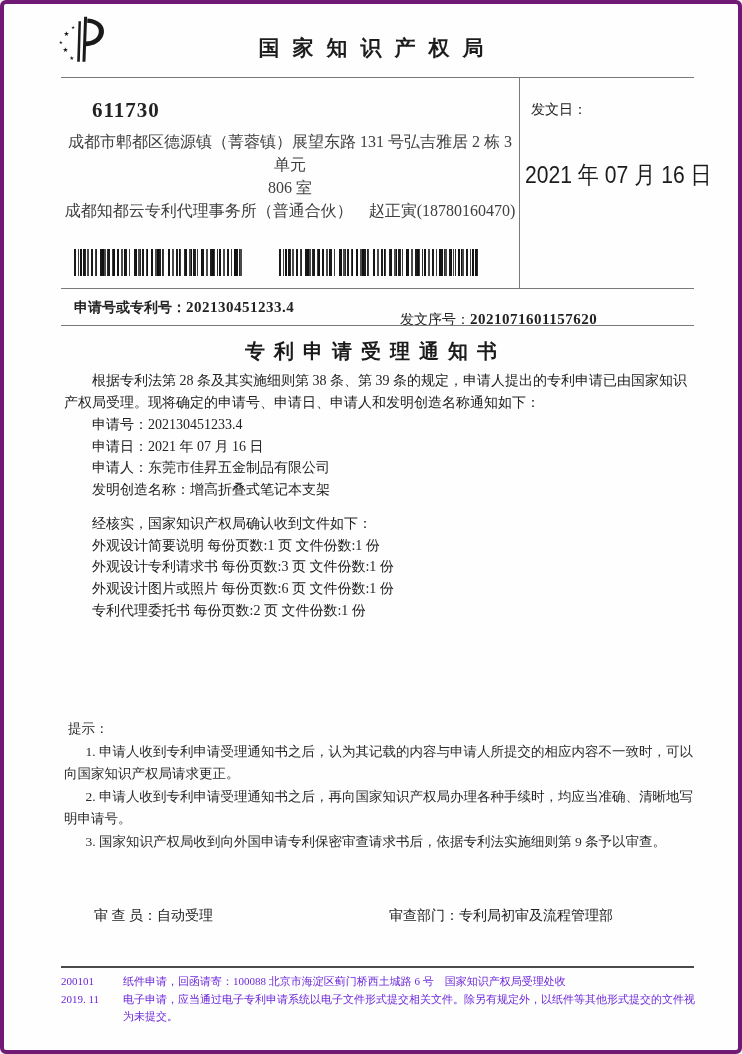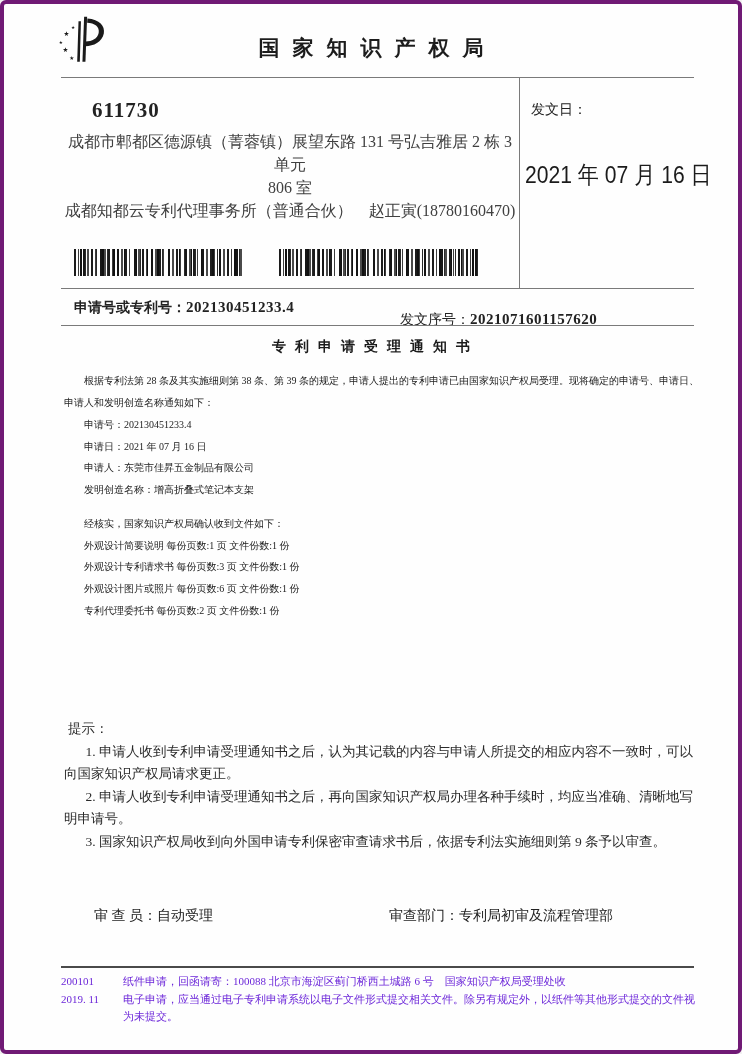--- a/index.html
+++ b/index.html
@@ -57,25 +57,25 @@
     color:#1b1b1b;
   }
 
   .num-row { position:absolute; top:295px; font-size:14px; white-space:nowrap; }
   #app-no { left:70px;font-weight:bold; }
   #serial-no { left:396px;margin-top:12px; }
   .num-row b { font-size:15px; letter-spacing:.5px; }
 
   .notice-title {
     position:absolute; top:334px; left:0; right:0;
-    text-align:center; font-weight:bold; font-size:14px;
+    text-align:center; font-weight:bold; font-size:20px;
     letter-spacing:9px; text-indent:9px; color:#1b1b1b;
   }
 
-  .notice-body { position:absolute; left:60px; top:366px; width:636px; font-size:10px; line-height:22px; }
+  .notice-body { position:absolute; left:60px; top:366px; width:636px; font-size:14px; line-height:22px; }
   .notice-body .intro { text-indent:2em; }
   .field, .doc-line, .received-intro { padding-left:2em; line-height:21.7px; }
   .spacer { height:12px; }
 
   .hints { position:absolute; left:60px; top:714px; width:640px; font-size:13.5px; line-height:22.5px; color:#2a2a2a; }
   .hints .hints-label { padding-left:4px; }
   .hints p { text-indent:1.6em; }
 
   .review-row { position:absolute; top:903px; left:0; width:742px; font-size:14px; }
   .examiner { position:absolute; left:90px; white-space:nowrap; }

